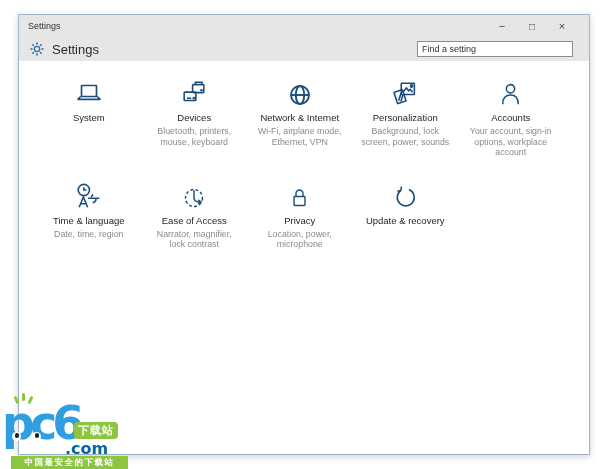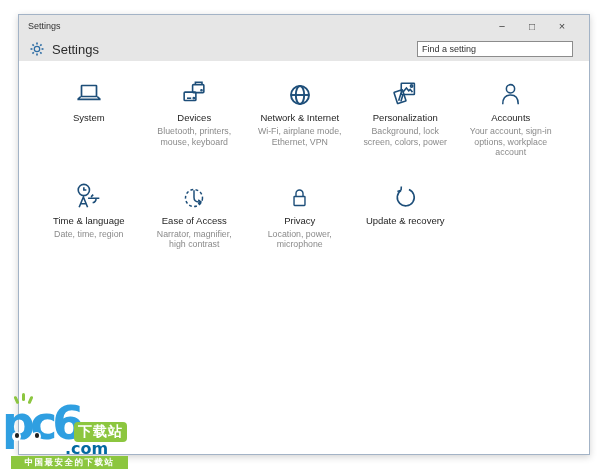--- a/index.html
+++ b/index.html
@@ -52,21 +52,21 @@
   }
   
   .watermark{position:absolute;left:2px;top:396px;width:128px;z-index:10;font-family:"DejaVu Sans",sans-serif;}
   .wm-logo{position:relative;height:60px;}
   .wm-text{
     position:absolute;left:0;top:4px;font-size:46px;line-height:46px;
     font-weight:bold;color:#2f9fe1;letter-spacing:-5px;
   }
   .wm-badge{
     position:absolute;left:72px;top:26px;background:#8cc63f;color:#fff;
-    font-size:14px;font-weight:bold;padding:1px 4px;border-radius:4px;letter-spacing:1px;
+    font-size:11px;font-weight:bold;padding:1px 4px;border-radius:4px;letter-spacing:1px;
   }
   .wm-com{position:absolute;left:63px;top:43px;color:#0369a1;font-weight:bold;font-size:16px;}
   .wm-eye{position:absolute;width:9px;height:9px;background:#fff;border-radius:50%;top:36px;}
   .wm-eye .pupil{position:absolute;width:4.5px;height:4.5px;background:#222;border-radius:50%;left:2.5px;top:1px;}
   .e1{left:10px;} .e2{left:30px;}
   .wm-spike{position:absolute;width:3px;height:8px;background:#8cc63f;border-radius:2px;}
   .s1{left:13px;top:0;transform:rotate(-25deg);}
   .s2{left:20px;top:-3px;}
   .s3{left:27px;top:0;transform:rotate(25deg);}
   .wm-tagline{
@@ -157,21 +157,21 @@
             <path d="M13.5 14.5 L17.5 9.5 L20 12.5 L21.5 11 L24 14"></path>
             <circle cx="23" cy="7.5" r="1.2"></circle>
             <g transform="rotate(-18 11 19)">
               <rect x="6" y="12.5" width="9.5" height="12.5" rx="0.5"></rect>
               <path d="M8 22.5 L13 15.5 M10 24 L14.5 17.5"></path>
             </g>
           </svg>
         </div>
         <div class="cat-title">Personalization</div>
         <div class="cat-desc">Background, lock
-screen, colors, power</div>
+screen, power, sounds</div>
       </div>
 
       <div class="cell">
         <div class="icon-box">
           <svg width="27" height="29" viewBox="0 0 32 32" fill="none" stroke="#1d4e79" stroke-width="1.8">
             <circle cx="16" cy="9.2" r="4.9"></circle>
             <path d="M6.8 27.5 C6.8 19.8 10.8 16.6 16 16.6 C21.2 16.6 25.2 19.8 25.2 27.5"></path>
           </svg>
         </div>
         <div class="cat-title">Accounts</div>
@@ -199,21 +199,21 @@
       <div class="cell">
         <div class="icon-box">
           <svg width="28" height="28" viewBox="0 0 32 32" fill="none" stroke="#1d4e79" stroke-width="1.7">
             <circle cx="16" cy="16" r="9.7" stroke-dasharray="3.2 2.7"></circle>
             <path d="M16 7 V15.5 Q16 20.5 21.5 20.5 H23"></path>
             <polyline points="20.8 18.2 24 20.5 20.8 22.8"></polyline>
           </svg>
         </div>
         <div class="cat-title">Ease of Access</div>
         <div class="cat-desc">Narrator, magnifier,
-high contrast</div>
+lock contrast</div>
       </div>
 
       <div class="cell">
         <div class="icon-box">
           <svg width="25" height="28" viewBox="0 0 32 32" fill="none" stroke="#1d4e79" stroke-width="1.8">
             <path d="M11.5 14 V10.3 a4.5 4.5 0 0 1 9 0 V14"></path>
             <rect x="9" y="14" width="14" height="11.5" rx="0.8"></rect>
           </svg>
         </div>
         <div class="cat-title">Privacy</div>

